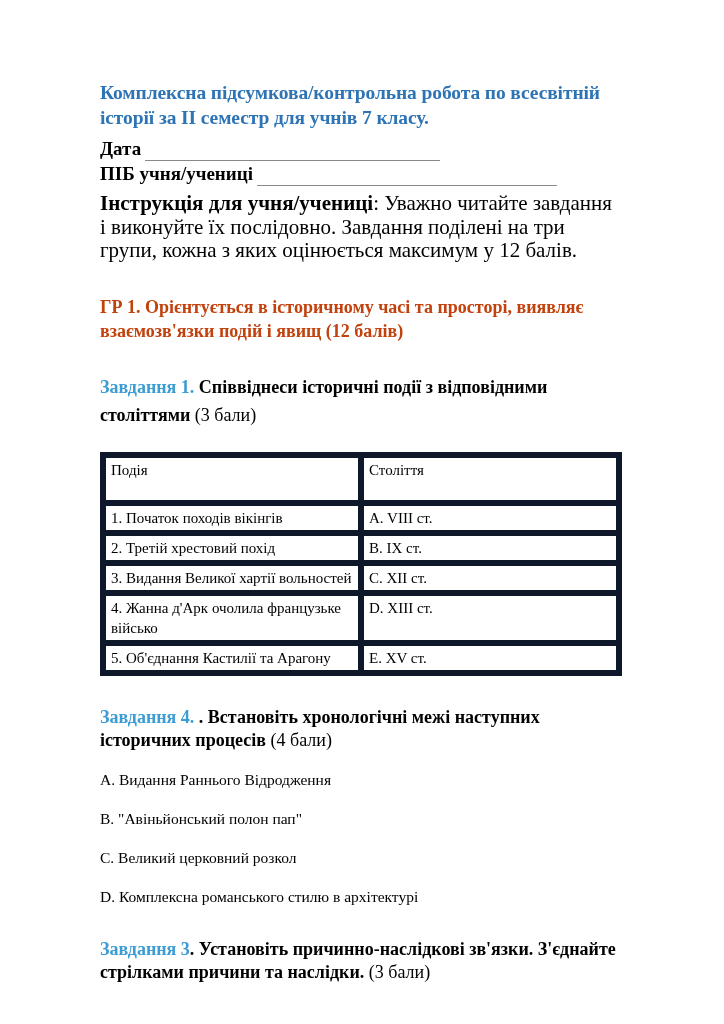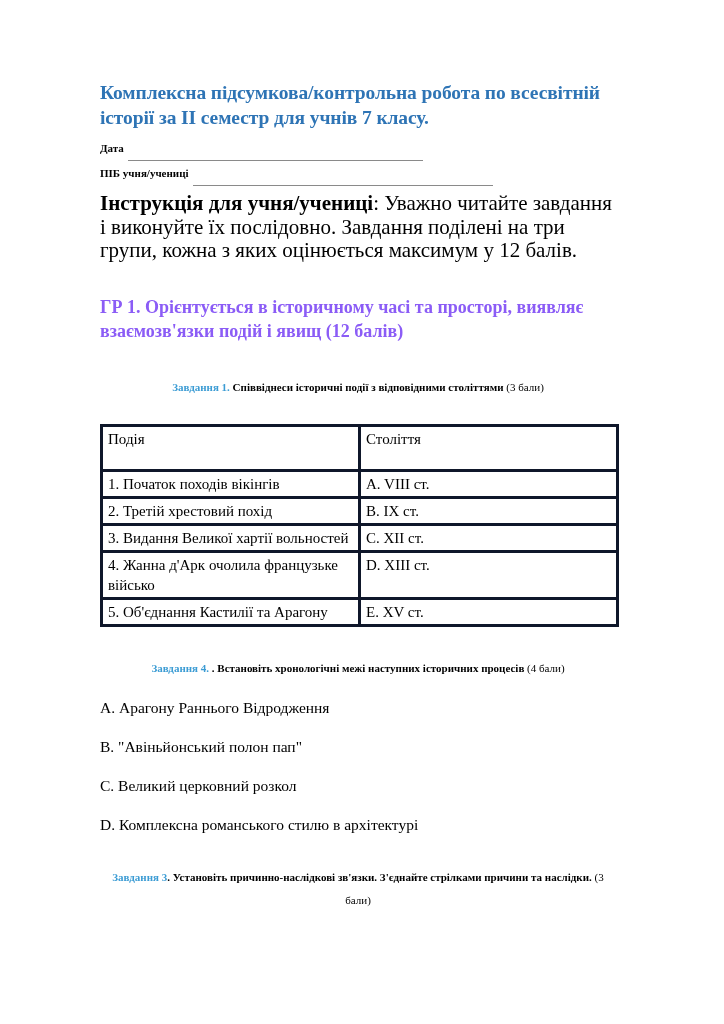--- a/index.html
+++ b/index.html
@@ -39,21 +39,21 @@
     font-size: 19.5px;
     line-height: 25px;
     font-weight: bold;
     color: #2E74B5;
     margin: 0 0 6px 0;
     letter-spacing: -0.1px;
   }
 
   
   .field-row {
-    font-size: 11px;
+    font-size: 19px;
     line-height: 25px;
     margin: 0;
     white-space: nowrap;
   }
   .field-label {
     font-weight: bold;
   }
   .field-rule {
     display: inline-block;
     vertical-align: bottom;
@@ -71,48 +71,47 @@
     margin: 6px 0 0 0;
     text-align: left;
   }
   .instruction b { font-weight: bold; }
 
   
   .group-heading {
     font-size: 18px;
     line-height: 24px;
     font-weight: bold;
-    color: #8b5cf6;
+    color: #c2410c;
     margin: 32px 0 0 0;
   }
 
   
   .task {
-    font-size: 11px;
+    font-size: 18px;
     line-height: 28px;
     margin: 30px 0 0 0;
-    text-align: center;
   }
   .task-tight { line-height: 23px; }
   .task-num {
     color: #3C9CD4;
     font-weight: bold;
   }
   .task-bold { font-weight: bold; }
   .task-plain { font-weight: normal; }
 
   
   .match-table {
     border-collapse: collapse;
     width: 516px;
     margin: 23px 0 0 0;
     table-layout: fixed;
   }
   .match-table td {
-    border: 3px solid #0f172a;
+    border: 6px solid #0f172a;
     padding: 2px 4px 2px 5px;
     font-size: 15px;
     line-height: 20px;
     vertical-align: top;
   }
   .match-table col.c-event  { width: 258px; }
   .match-table col.c-century{ width: 258px; }
   .match-table tr.head-row td {
     height: 38px;
   }
@@ -180,21 +179,21 @@
           <td>5. Об'єднання Кастилії та Арагону</td>
           <td>E. XV ст.</td>
         </tr>
       </tbody>
     </table>
 
     <p class="task task-tight">
       <span class="task-num">Завдання 4.</span><span class="task-bold"> . Встановіть хронологічні межі наступних історичних процесів</span><span class="task-plain"> (4 бали)</span>
     </p>
 
-    <p class="option-line">A. Арагону Раннього Відродження</p>
+    <p class="option-line">A. Видання Раннього Відродження</p>
     <p class="option-line">B. "Авіньйонський полон пап"</p>
     <p class="option-line">C. Великий церковний розкол</p>
     <p class="option-line">D. Комплексна романського стилю в архітектурі</p>
 
     <p class="task task-tight">
       <span class="task-num">Завдання 3</span><span class="task-bold">. Установіть причинно-наслідкові зв'язки. З'єднайте стрілками причини та наслідки.</span><span class="task-plain"> (3 бали)</span>
     </p>
 
   </div>
 </div>

